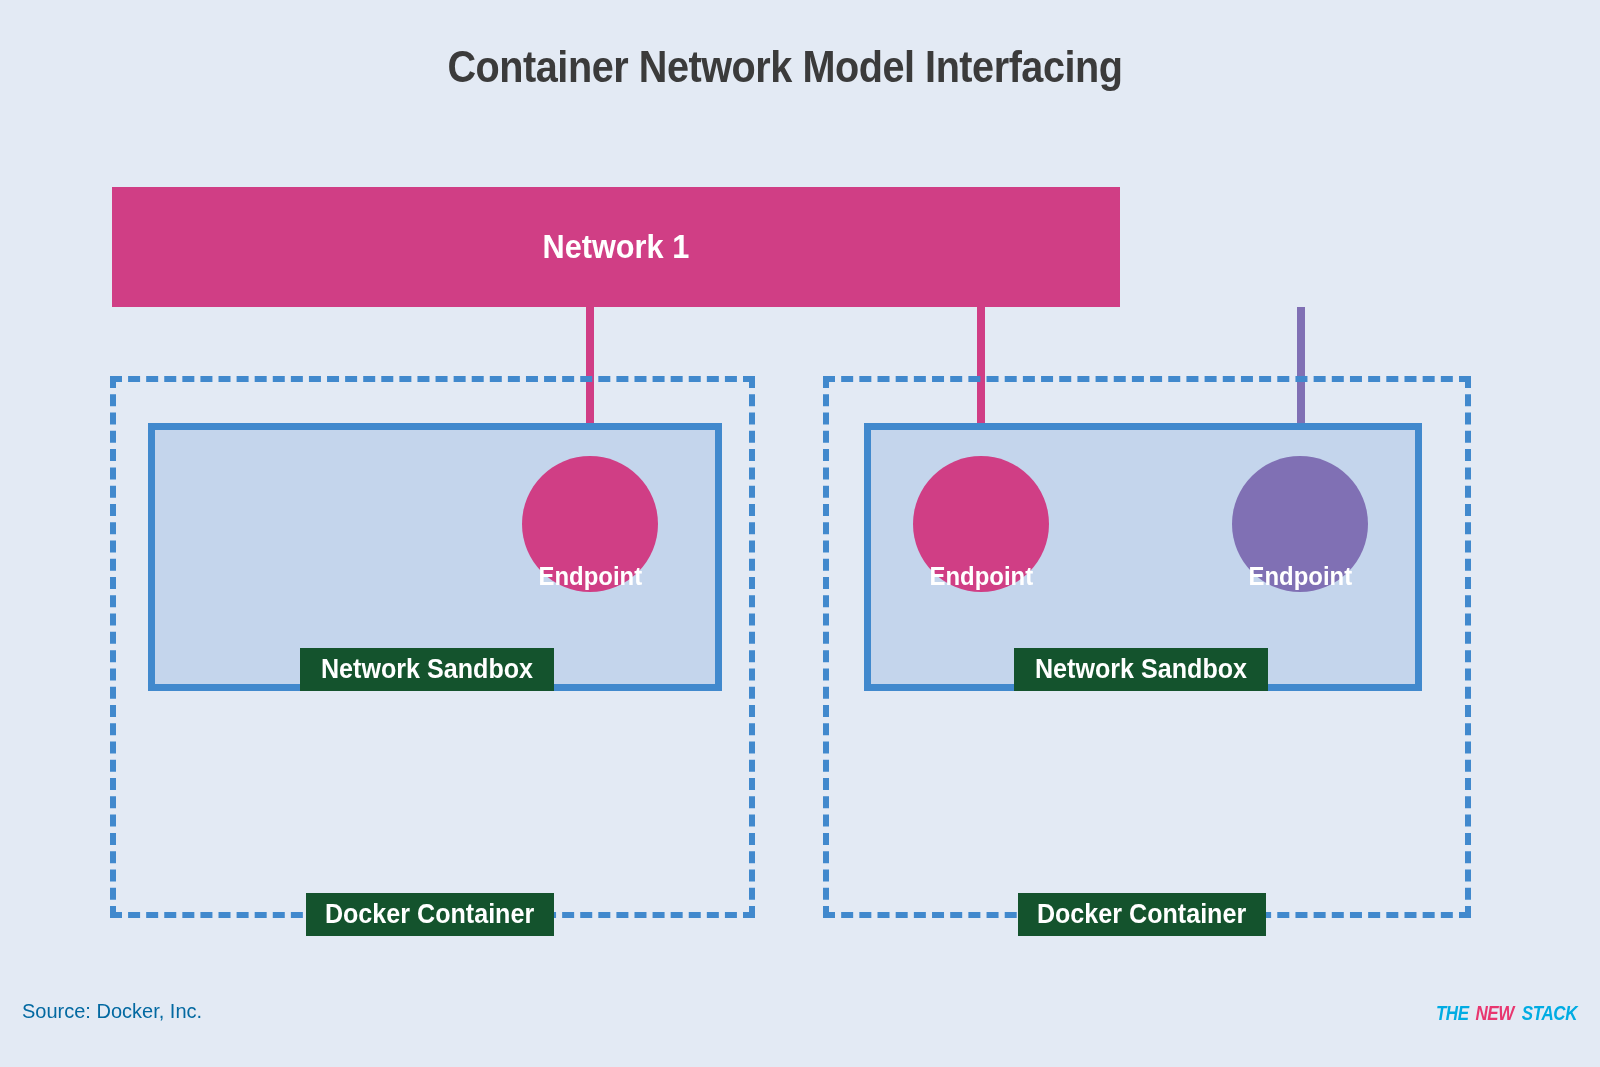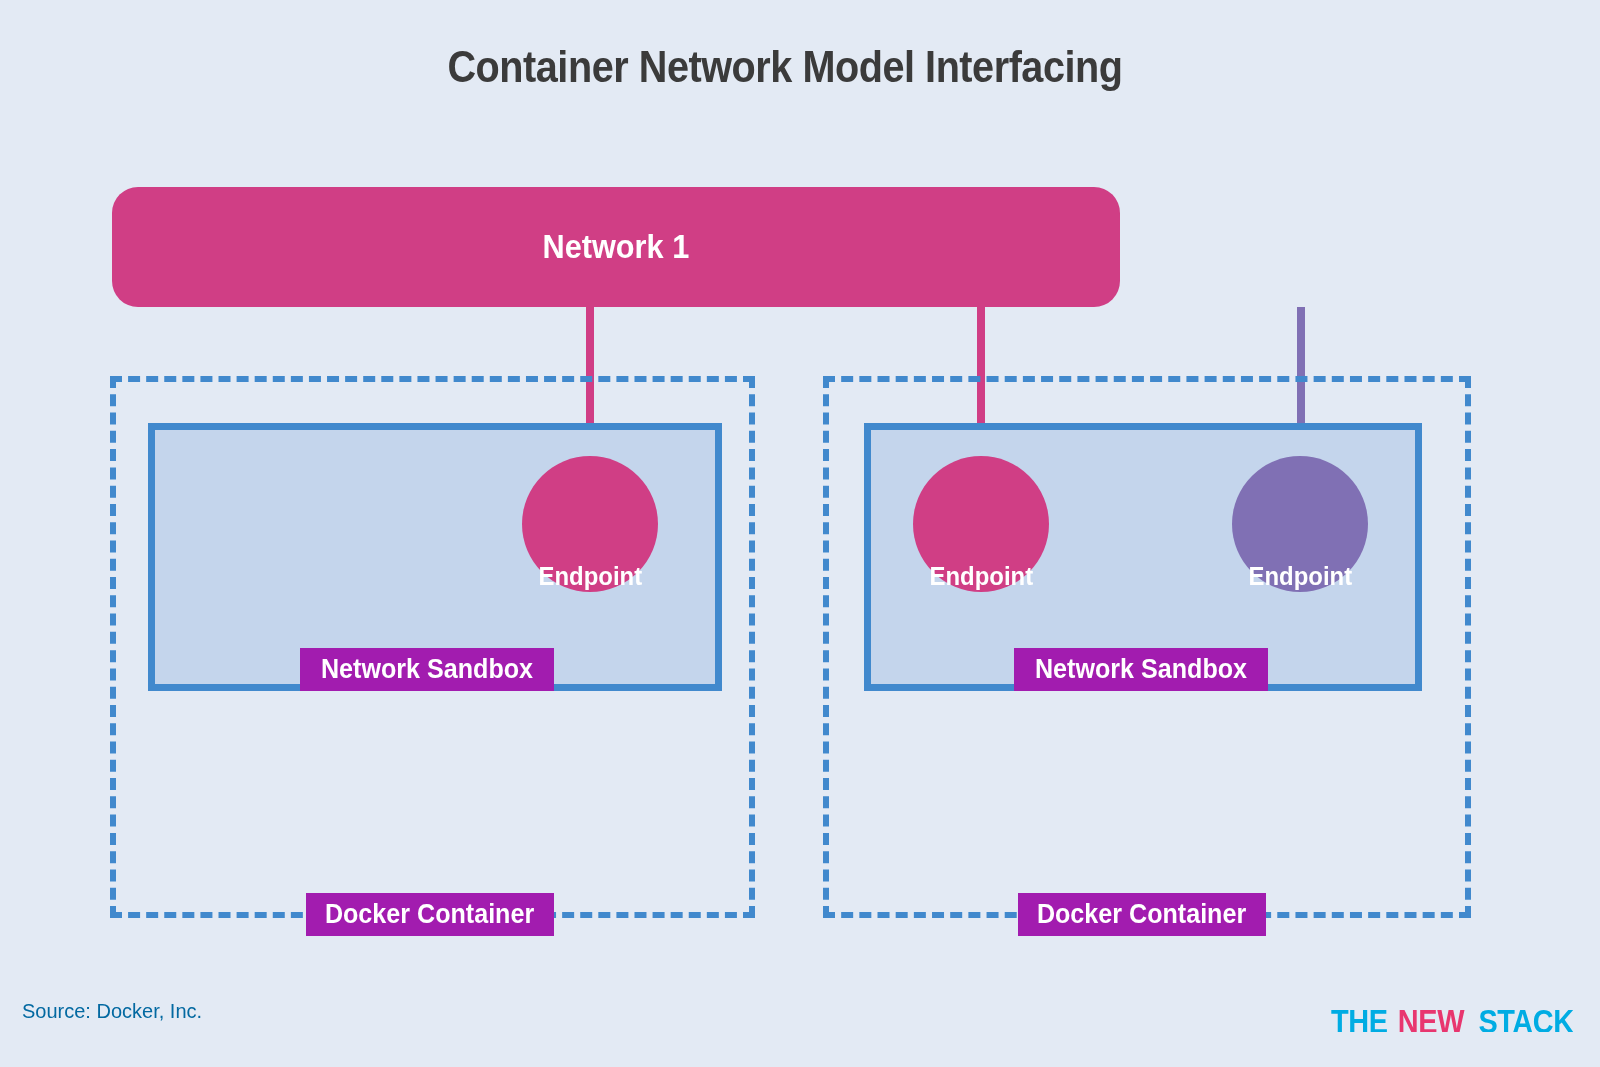--- a/index.html
+++ b/index.html
@@ -39,21 +39,20 @@
   .netbar {
     position: absolute;
     display: flex;
     align-items: center;
     justify-content: center;
     color: #ffffff;
     font-size: 33px;
     font-weight: bold;
     letter-spacing: 0px;
     font-family: "Liberation Sans Narrow", "Liberation Sans", sans-serif;
-    border-radius: 26px;
   }
   .netbar span { transform: scaleX(0.93); display:inline-block; }
 
   #network-1 {
     left: 112px;
     top: 187px;
     width: 1008px;
     height: 120px;
     background: #d03e85;
   }
@@ -106,21 +105,21 @@
     font-weight: bold;
     font-family: "Liberation Sans Narrow", "Liberation Sans", sans-serif;
   }
   .endpoint span { transform: scaleX(0.92); display:inline-block; }
   .endpoint.pink   { background: #d03e85; }
   .endpoint.purple { background: #8070b4; }
 
   
   .caption-tab {
     position: absolute;
-    background: #a21caf;
+    background: #14532d;
     color: #ffffff;
     display: flex;
     align-items: center;
     justify-content: center;
     font-size: 27px;
     font-weight: bold;
     font-family: "Liberation Sans Narrow", "Liberation Sans", sans-serif;
     height: 43px;
   }
   .caption-tab span { transform: scaleX(0.93); display:inline-block; }
@@ -131,27 +130,28 @@
     left: 22px;
     top: 1000px;
     font-size: 20px;
     color: #0369a1;
     font-family: "Liberation Sans", sans-serif;
   }
   .logo {
     position: absolute;
     right: 18px;
     top: 1002px;
-    font-size: 34px;
+    font-size: 20px;
     font-weight: bold;
     font-family: "Liberation Sans Narrow", "Liberation Sans", sans-serif;
     letter-spacing: -0.5px;
     white-space: nowrap;
     overflow: hidden;
     height: 30px;
+    font-style: italic;
   }
   .logo .c { color: #00ace3; }
   .logo .m { color: #e8366f; }
   .logo .s { transform: scaleX(0.85); display:inline-block; }
 </style>
 </head>
 <body>
 
 <div id="stage">
 

